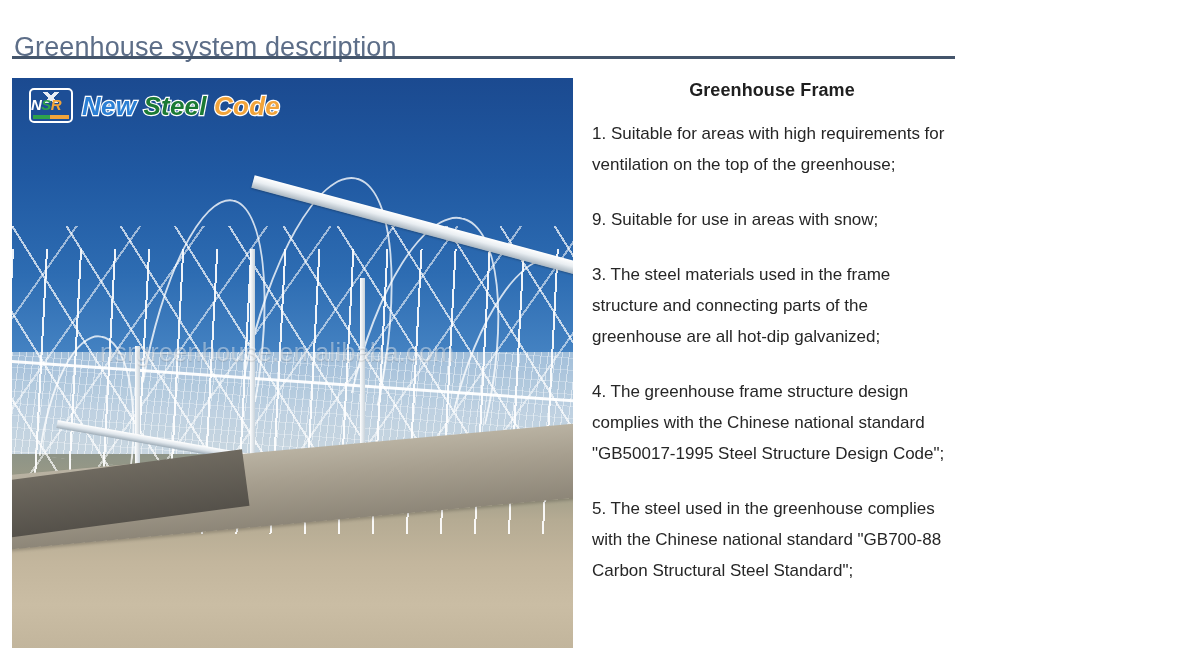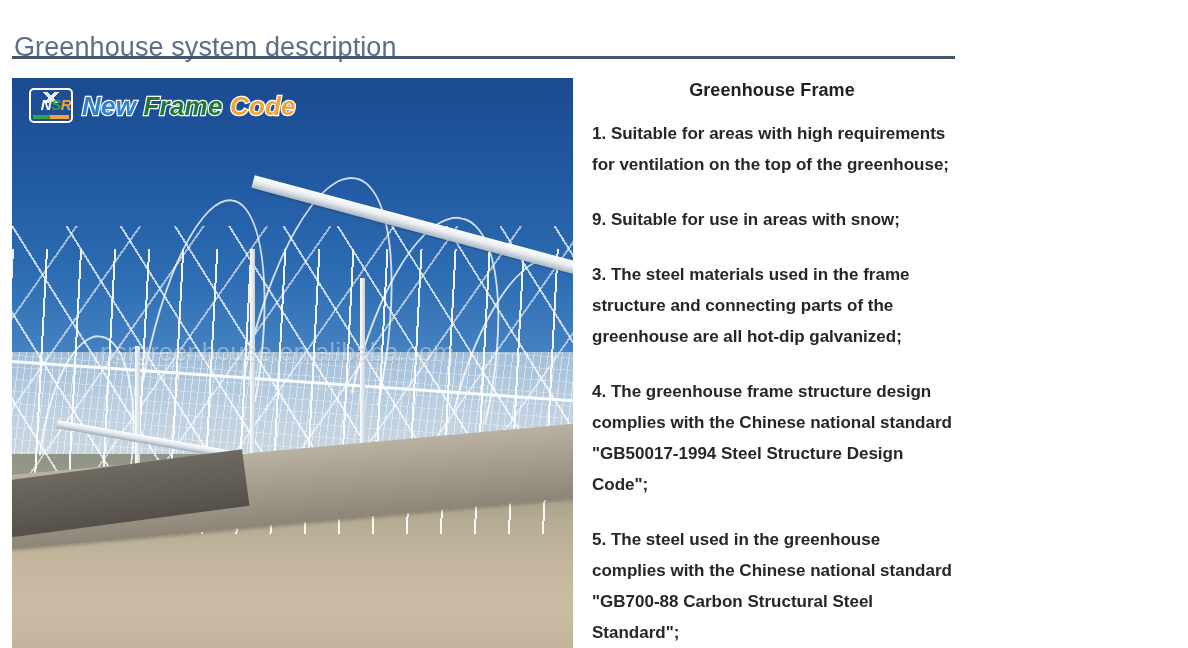--- a/index.html
+++ b/index.html
@@ -267,21 +267,21 @@
     left: 2px; right: 2px; top: 2px;
     height: 11px;
     background:
       linear-gradient(135deg, transparent 45%, #ffffff 45%, #ffffff 56%, transparent 56%),
       linear-gradient(-135deg, transparent 45%, #ffffff 45%, #ffffff 56%, transparent 56%);
     opacity: .9;
   }
   .logo-badge .nsr {
     position: absolute;
     left: 0; right: 0; top: 7px;
-    text-align: right;
+    text-align: left;
     font-size: 15px;
     font-weight: 700;
     font-style: italic;
     letter-spacing: -.5px;
     line-height: 16px;
   }
   .logo-badge .nsr .n { color: #ffffff; }
   .logo-badge .nsr .s { color: #2fa24a; }
   .logo-badge .nsr .r { color: #f2a43a; }
   .logo-badge .stripe {
@@ -317,21 +317,20 @@
     margin: 0 0 16px 0;
     letter-spacing: .1px;
   }
   .para {
     font-size: 17px;
     line-height: 31px;
     color: #262626;
     margin: 0 0 24px 0;
     text-align: left;
     letter-spacing: 0;
-    font-weight: bold;
   }
   .para:last-child { margin-bottom: 0; }
 </style>
 </head>
 <body>
 
 <div class="page">
 
   <h1 class="page-title">Greenhouse system description</h1>
   <div class="title-rule"></div>
@@ -368,28 +367,28 @@
       </div>
 
       <div class="watermark">nsrgreenhouse.en.alibaba.com</div>
 
       <div class="logo">
         <div class="logo-badge">
           <div class="mtn"></div>
           <div class="nsr"><span class="n">N</span><span class="s">S</span><span class="r">R</span></div>
           <div class="stripe"></div>
         </div>
-        <div class="logo-text"><span class="w-new">New</span>&nbsp;<span class="w-silk">Frame</span>&nbsp;<span class="w-road">Code</span></div>
+        <div class="logo-text"><span class="w-new">New</span>&nbsp;<span class="w-silk">Steel</span>&nbsp;<span class="w-road">Code</span></div>
       </div>
     </div>
 
     <div class="textcol">
       <div class="frame-heading">Greenhouse Frame</div>
 
       <p class="para">1. Suitable for areas with high requirements for ventilation on the top of the greenhouse;</p>
       <p class="para">9. Suitable for use in areas with snow;</p>
       <p class="para">3. The steel materials used in the frame structure and connecting parts of the greenhouse are all hot-dip galvanized;</p>
-      <p class="para">4. The greenhouse frame structure design complies with the Chinese national standard "GB50017-1994 Steel Structure Design Code";</p>
+      <p class="para">4. The greenhouse frame structure design complies with the Chinese national standard "GB50017-1995 Steel Structure Design Code";</p>
       <p class="para">5. The steel used in the greenhouse complies with the Chinese national standard "GB700-88 Carbon Structural Steel Standard";</p>
     </div>
 
   </div>
 </div>
 
 </body></html>

